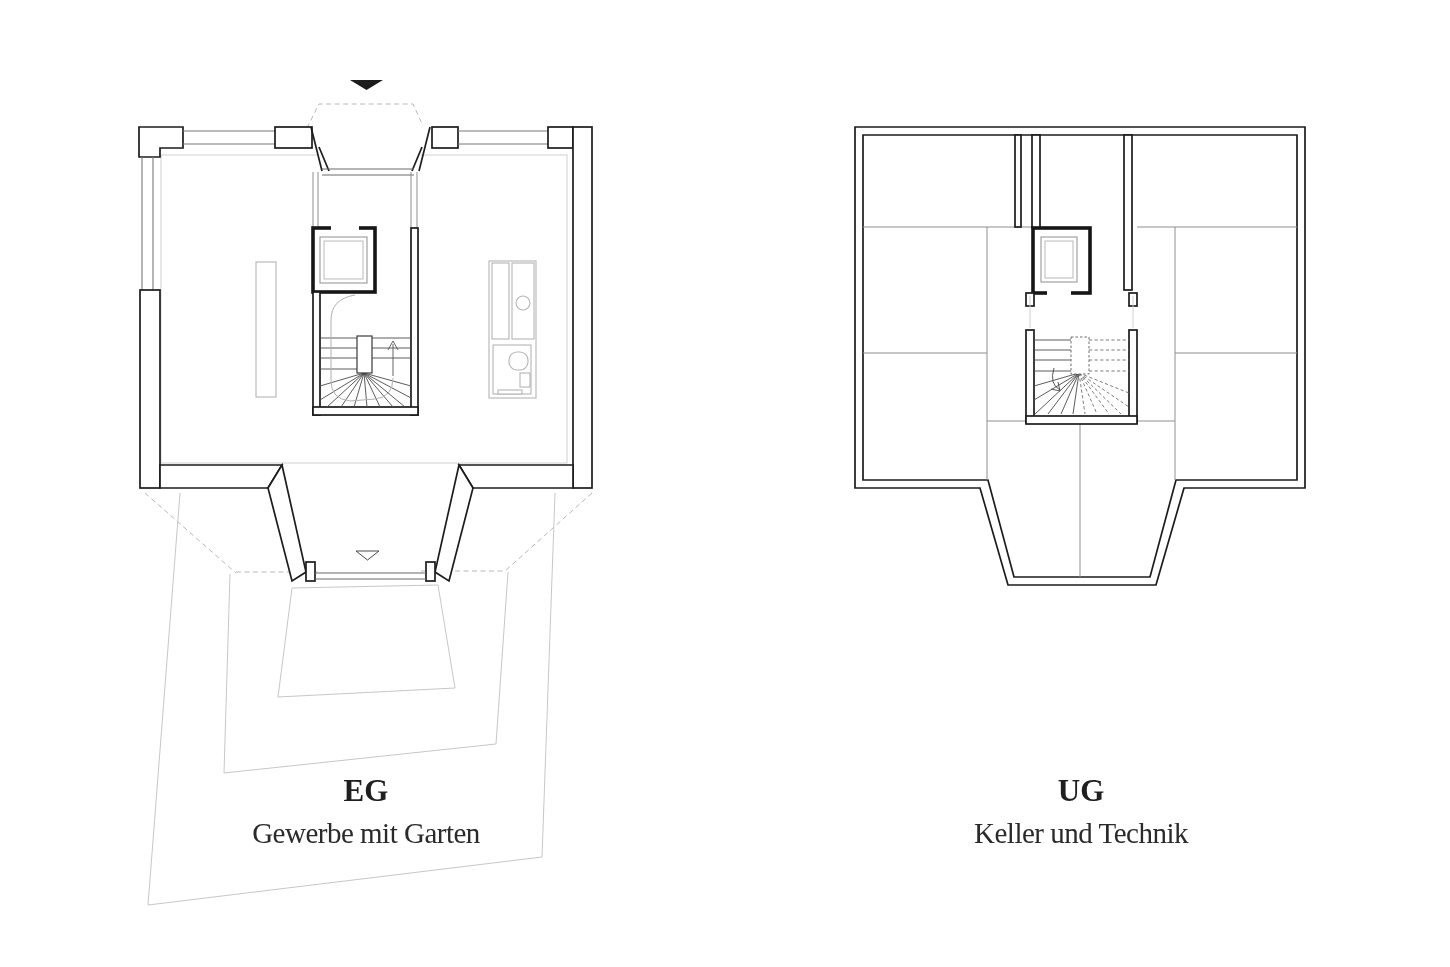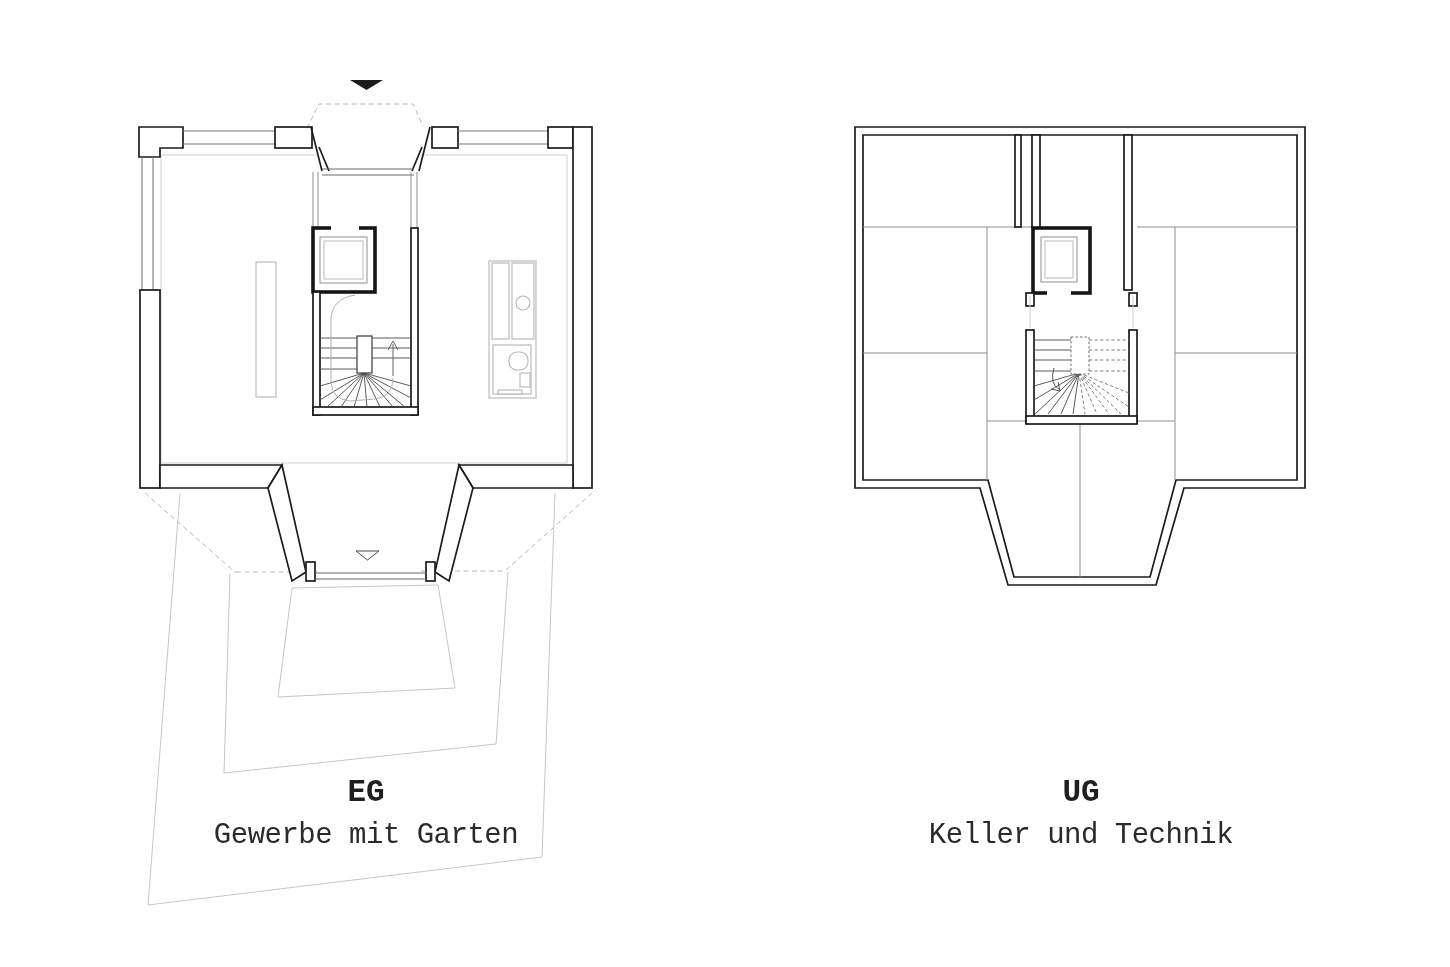--- a/index.html
+++ b/index.html
@@ -1,21 +1,21 @@
 <!DOCTYPE html>
 <html><head>
 <meta charset="utf-8">
 <style>
   html,body { margin:0; padding:0; background:#ffffff; }
   .sheet {
     position:relative;
     width:1450px; height:967px;
     background:#ffffff;
     overflow:hidden;
-    font-family:Liberation Mono, monospace;
+    font-family:Liberation Serif, serif;
   }
   svg { display:block; }
 
   
   .wall        { stroke:#1c1c1c; stroke-width:1.7; fill:#ffffff; stroke-linejoin:miter; }
   .wall-line   { stroke:#1c1c1c; stroke-width:1.7; fill:none; }
   .wall-thick  { stroke:#161616; stroke-width:3.6; fill:#ffffff; }
   .glazing     { stroke:#787878; stroke-width:1.1; fill:none; }
   .thinwall    { stroke:#8f8f8f; stroke-width:1;   fill:none; }
   .innerline   { stroke:#d0d0d0; stroke-width:1;   fill:none; }

